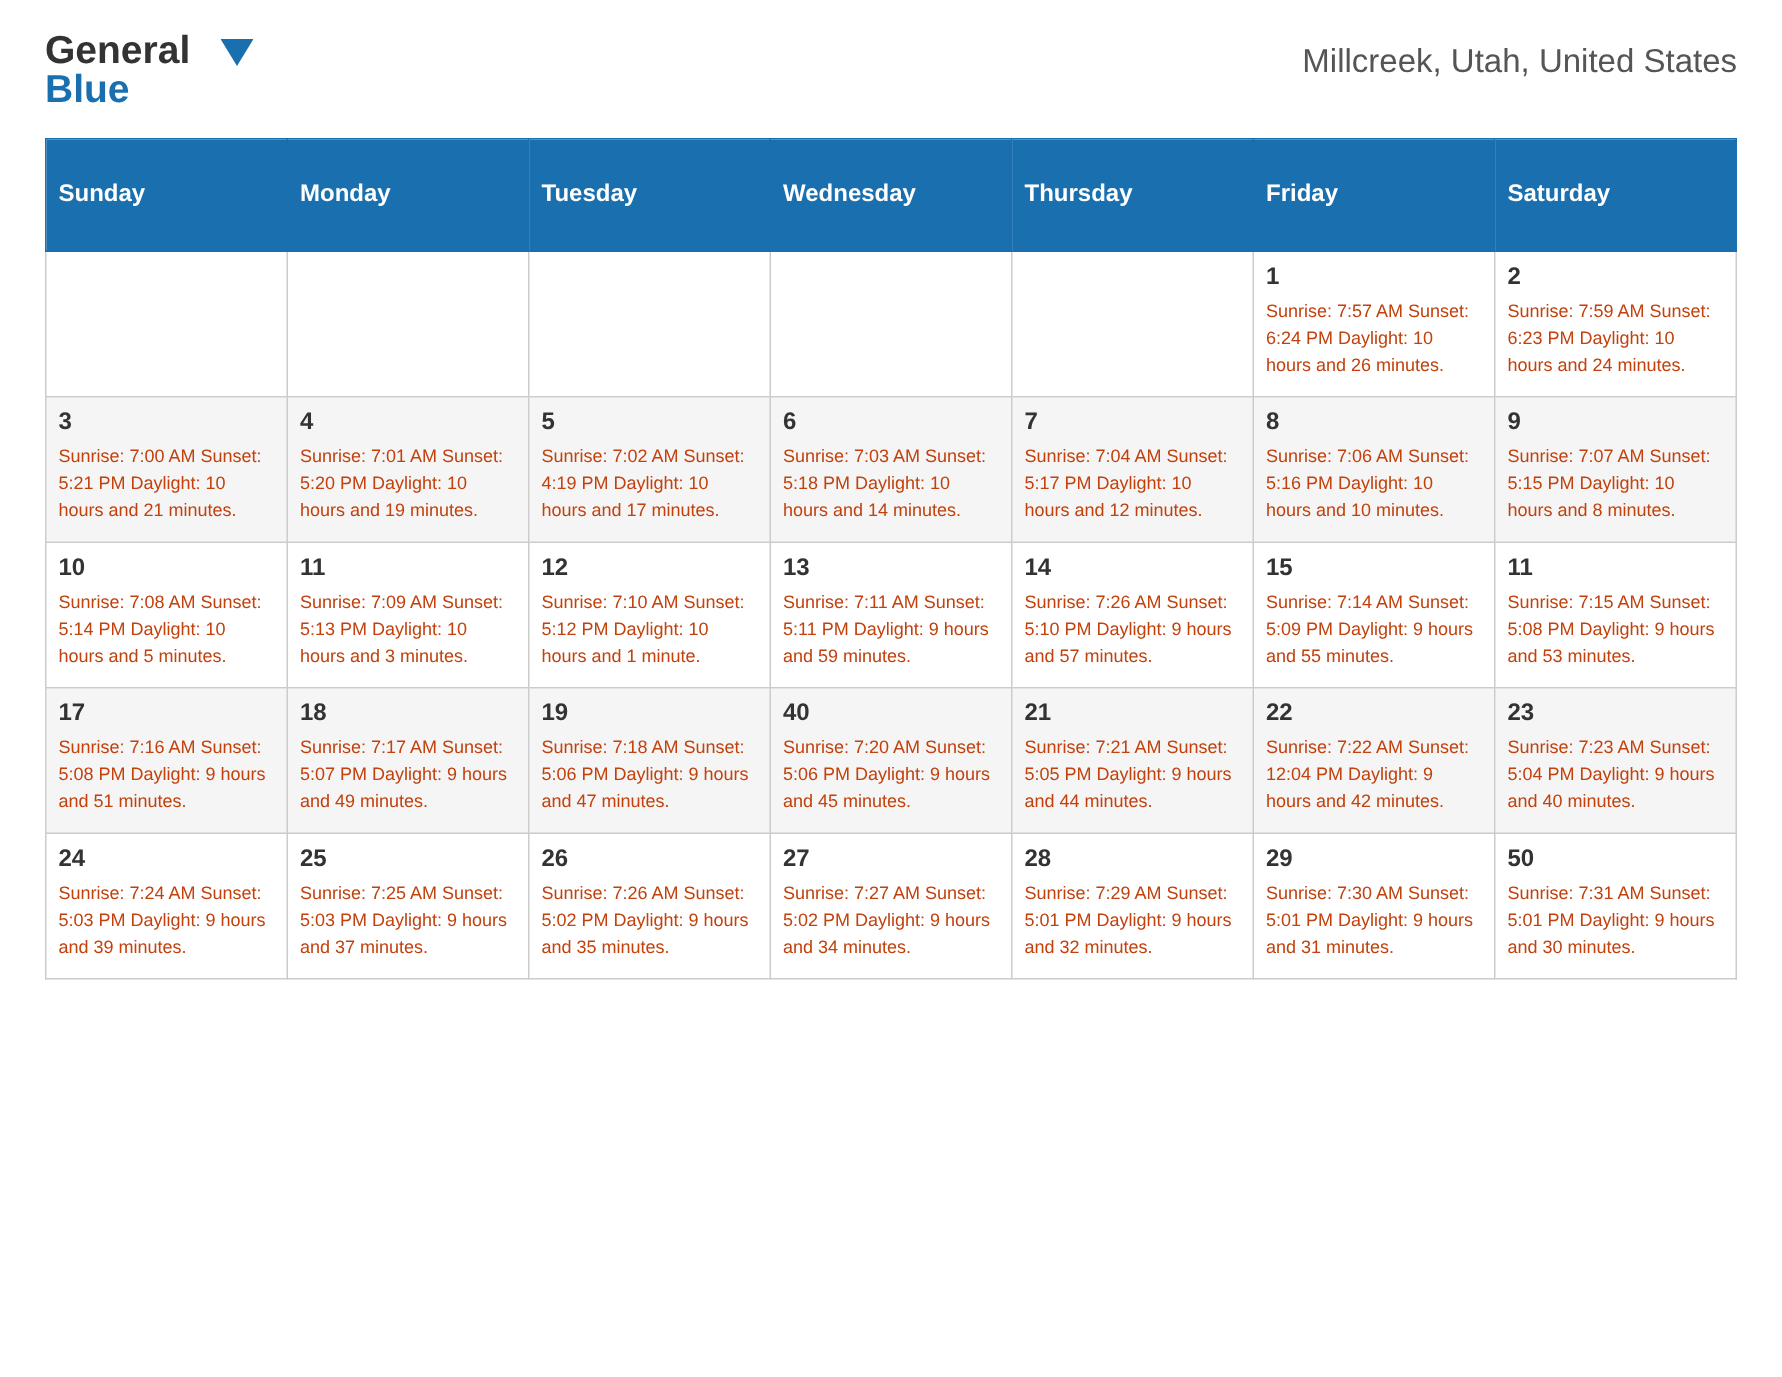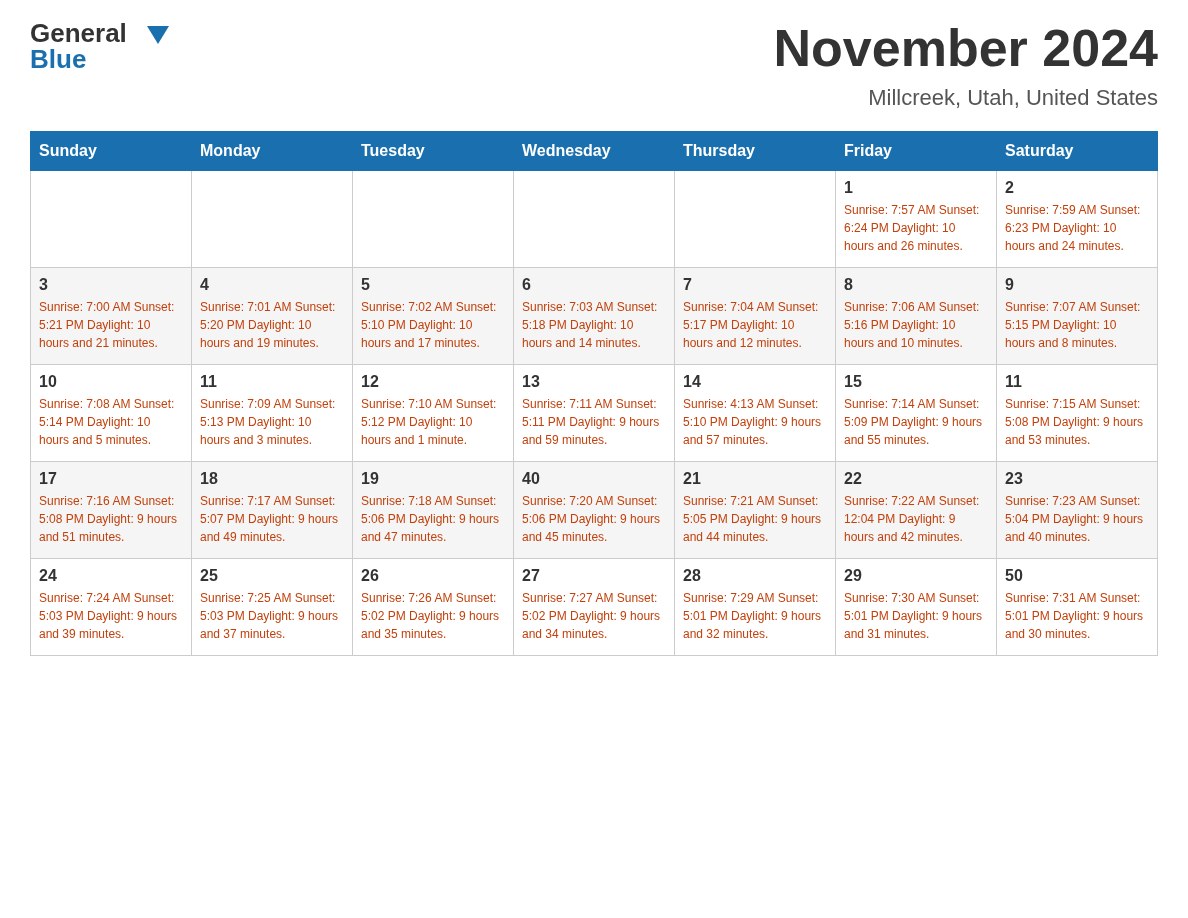--- a/index.html
+++ b/index.html
@@ -53,21 +53,21 @@
     .calendar-table {
       width: 100%;
       border-collapse: collapse;
       border: 1px solid #aaa;
     }
     .calendar-table th {
       background-color: #1a6faf;
       color: #fff;
       font-size: 16px;
       font-weight: bold;
-      padding: 10px 8px;
+      padding: 28px 8px;
       text-align: left;
       border: 1px solid #1a6faf;
     }
     .calendar-table td {
       vertical-align: top;
       padding: 8px 8px 12px 8px;
       border: 1px solid #ccc;
       width: 14.28%;
       min-height: 110px;
     }
@@ -102,21 +102,20 @@
   <div class="logo">
     <div style="display:flex; align-items:center;gap:16px;">
       <span class="logo-general">General</span>
       <svg width="22" height="18" viewBox="0 0 22 18" style="margin-left:4px; margin-bottom:-4px;">
         <polygon points="0,0 22,0 11,18" fill="#1a6faf"></polygon>
       </svg>
     </div>
     <span class="logo-blue">Blue</span>
   </div>
   <div class="title-area">
-    <div class="month-title">November 2024</div>
     <div class="location-title">Millcreek, Utah, United States</div>
   </div>
 </div>
 
 <table class="calendar-table">
   <thead>
     <tr>
     <th>Sunday</th>
         <th>Monday</th>
         <th>Tuesday</th>
@@ -155,21 +154,21 @@
         </td>
         <td>
           <div class="day-number">4</div>
           <div class="day-info">Sunrise: 7:01 AM
 Sunset: 5:20 PM
 Daylight: 10 hours and 19 minutes.</div>
         </td>
         <td>
           <div class="day-number">5</div>
           <div class="day-info">Sunrise: 7:02 AM
-Sunset: 5:10 PM
+Sunset: 4:19 PM
 Daylight: 10 hours and 17 minutes.</div>
         </td>
         <td>
           <div class="day-number">6</div>
           <div class="day-info">Sunrise: 7:03 AM
 Sunset: 5:18 PM
 Daylight: 10 hours and 14 minutes.</div>
         </td>
         <td>
           <div class="day-number">7</div>
@@ -210,21 +209,21 @@
 Daylight: 10 hours and 1 minute.</div>
         </td>
         <td>
           <div class="day-number">13</div>
           <div class="day-info">Sunrise: 7:11 AM
 Sunset: 5:11 PM
 Daylight: 9 hours and 59 minutes.</div>
         </td>
         <td>
           <div class="day-number">14</div>
-          <div class="day-info">Sunrise: 4:13 AM
+          <div class="day-info">Sunrise: 7:26 AM
 Sunset: 5:10 PM
 Daylight: 9 hours and 57 minutes.</div>
         </td>
         <td>
           <div class="day-number">15</div>
           <div class="day-info">Sunrise: 7:14 AM
 Sunset: 5:09 PM
 Daylight: 9 hours and 55 minutes.</div>
         </td>
         <td>

